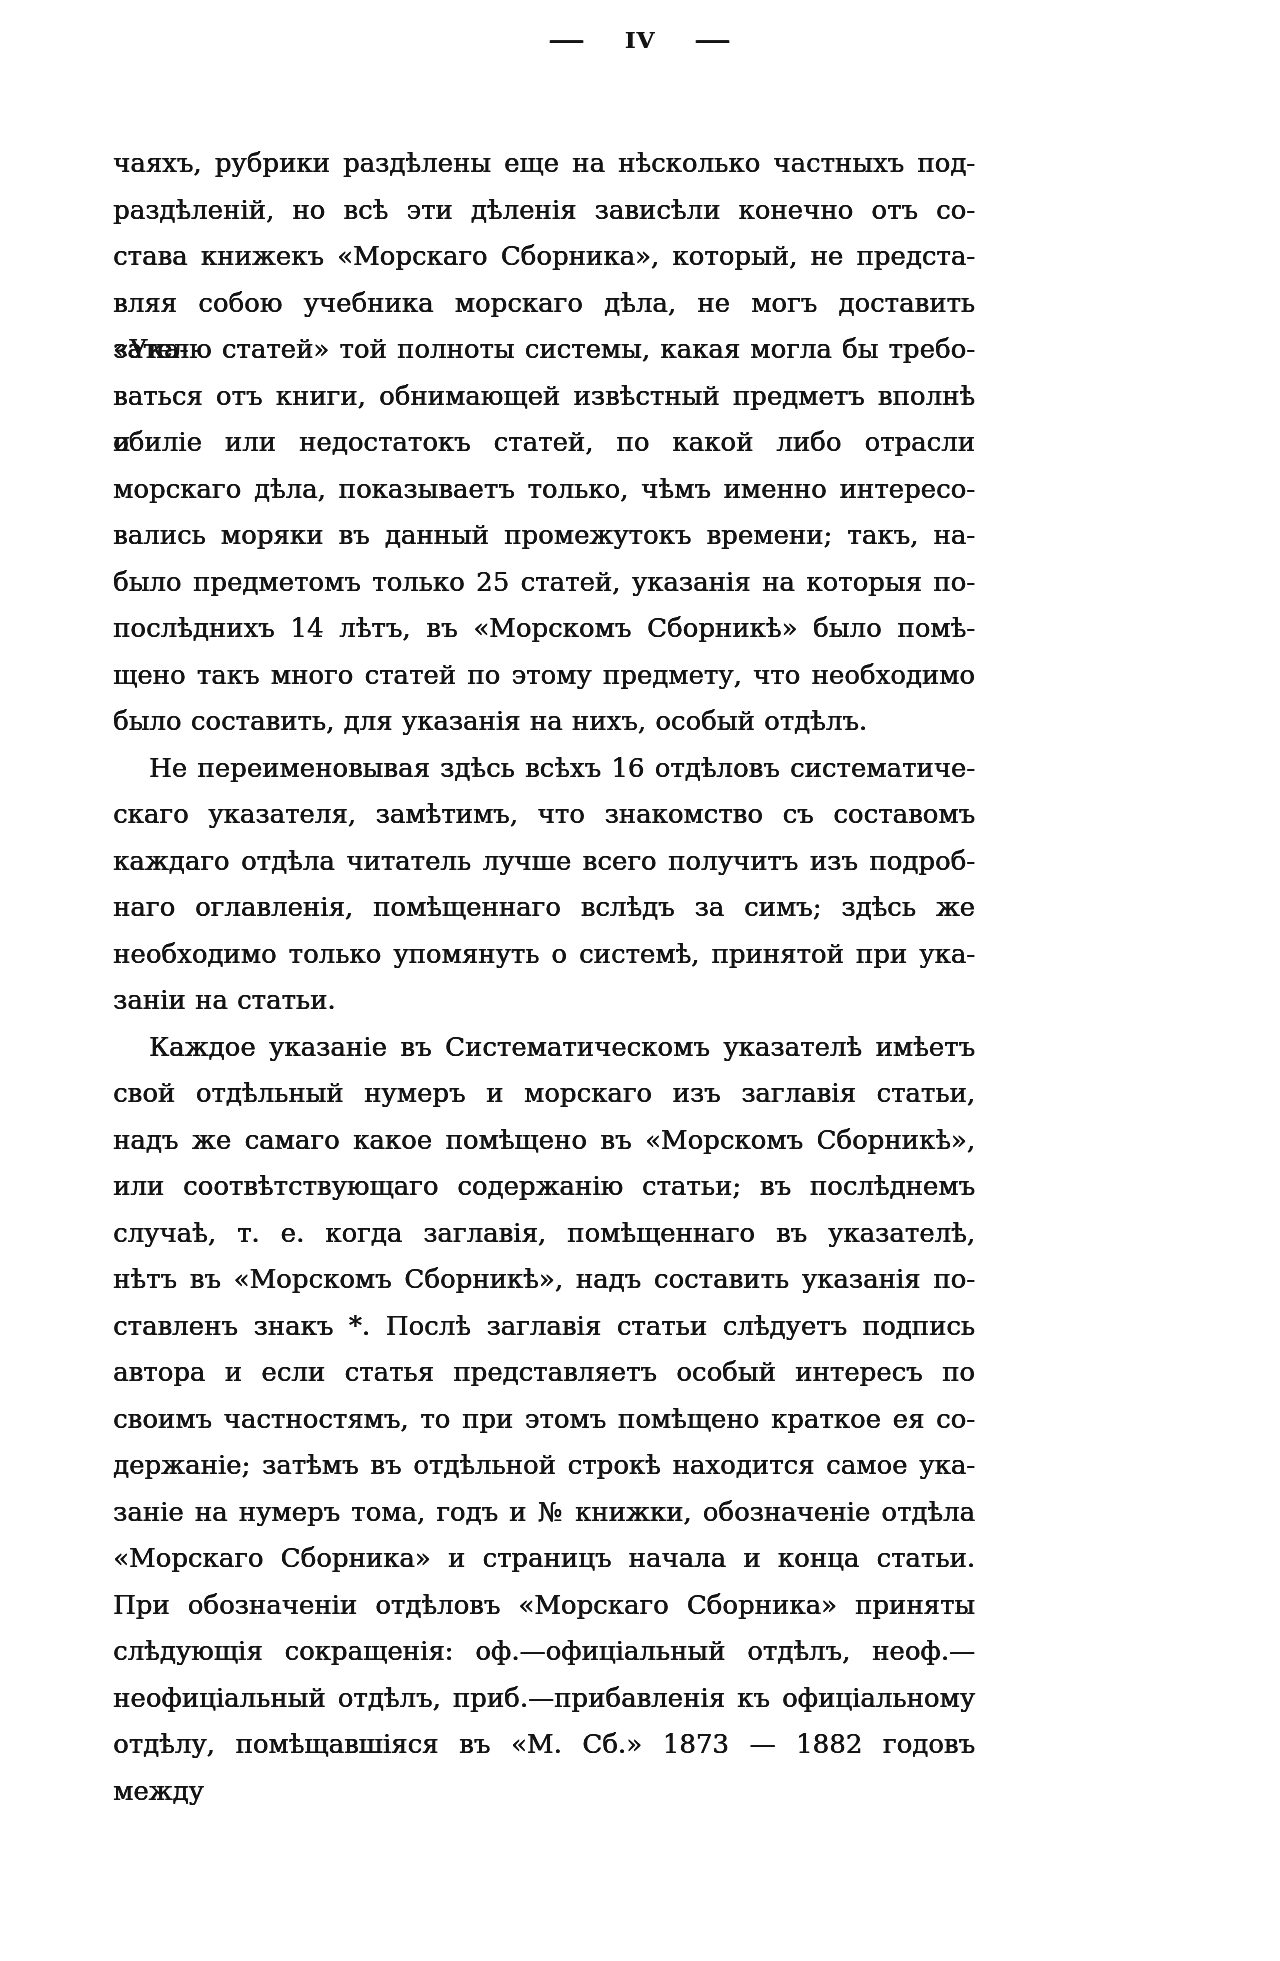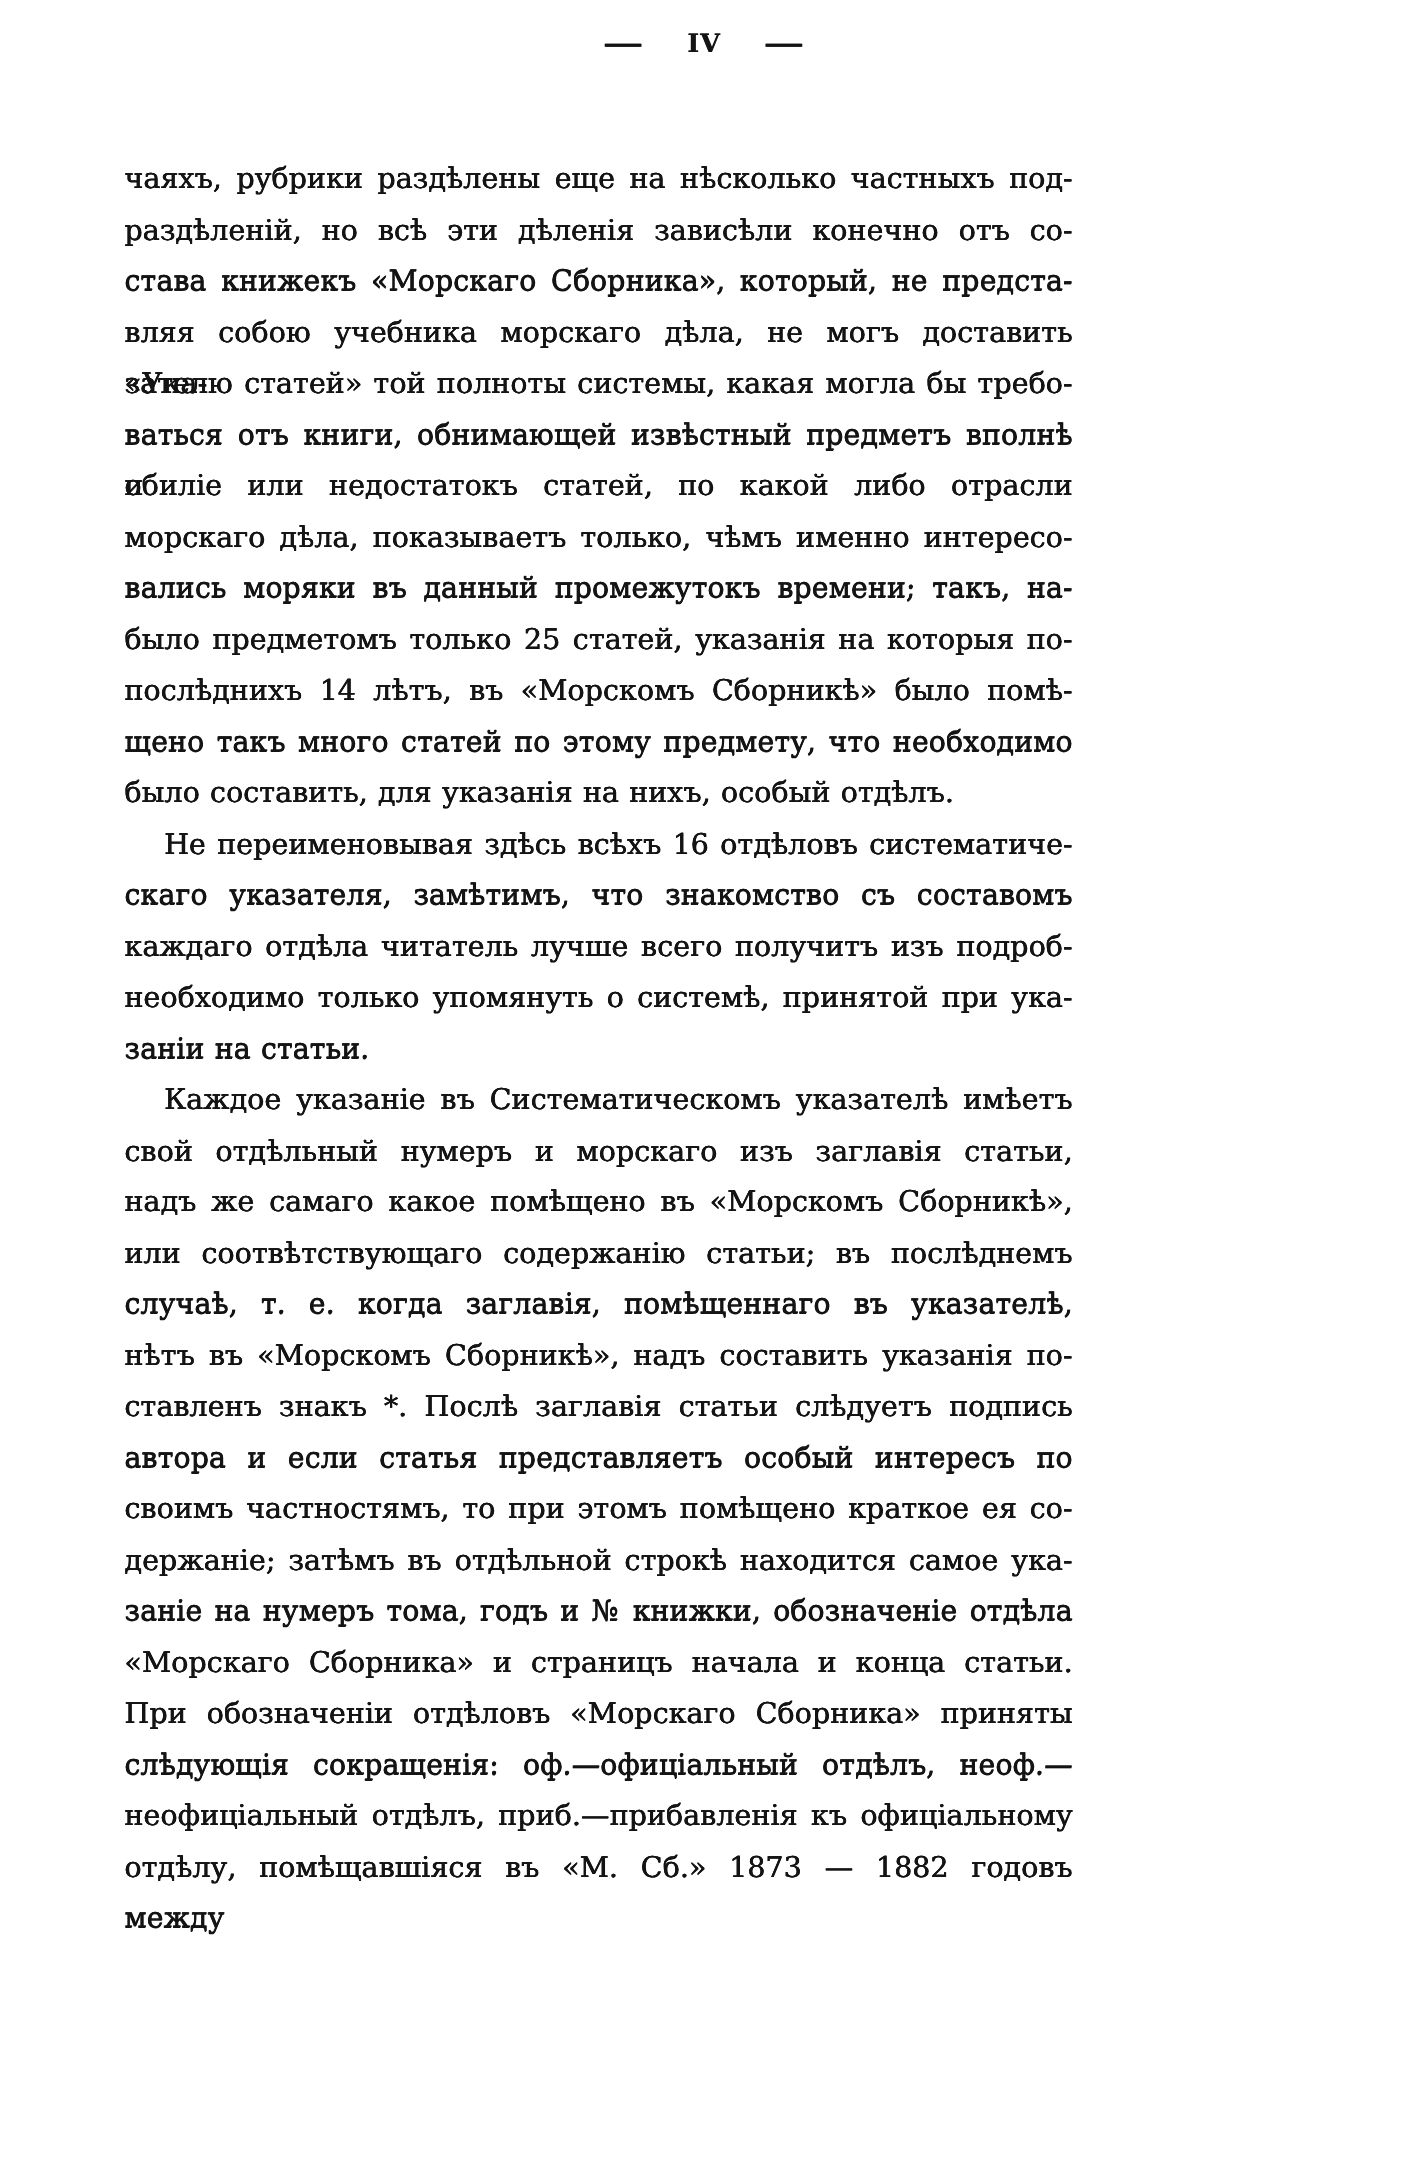--- a/index.html
+++ b/index.html
@@ -81,20 +81,21 @@
     <div class="line">обиліе или недостатокъ статей, по какой либо отрасли</div>
     <div class="line">морскаго дѣла, показываетъ только, чѣмъ именно интересо-</div>
     <div class="line">вались моряки въ данный промежутокъ времени; такъ, на-</div>
     <div class="line">было предметомъ только 25 статей, указанія на которыя по-</div>
     <div class="line">послѣднихъ 14 лѣтъ, въ «Морскомъ Сборникѣ» было помѣ-</div>
     <div class="line">щено такъ много статей по этому предмету, что необходимо</div>
     <div class="line para-end">было составить, для указанія на нихъ, особый отдѣлъ.</div>
     <div class="line indent">Не переименовывая здѣсь всѣхъ 16 отдѣловъ систематиче-</div>
     <div class="line">скаго указателя, замѣтимъ, что знакомство съ составомъ</div>
     <div class="line">каждаго отдѣла читатель лучше всего получитъ изъ подроб-</div>
+    <div class="line">наго оглавленія, помѣщеннаго вслѣдъ за симъ; здѣсь же</div>
     <div class="line">необходимо только упомянуть о системѣ, принятой при ука-</div>
     <div class="line para-end">заніи на статьи.</div>
     <div class="line indent">Каждое указаніе въ Систематическомъ указателѣ имѣетъ</div>
     <div class="line">свой отдѣльный нумеръ и морскаго изъ заглавія статьи,</div>
     <div class="line">надъ же самаго какое помѣщено въ «Морскомъ Сборникѣ»,</div>
     <div class="line">или соотвѣтствующаго содержанію статьи; въ послѣднемъ</div>
     <div class="line">случаѣ, т. е. когда заглавія, помѣщеннаго въ указателѣ,</div>
     <div class="line">нѣтъ въ «Морскомъ Сборникѣ», надъ составить указанія по-</div>
     <div class="line">ставленъ знакъ *. Послѣ заглавія статьи слѣдуетъ подпись</div>
     <div class="line">автора и если статья представляетъ особый интересъ по</div>

